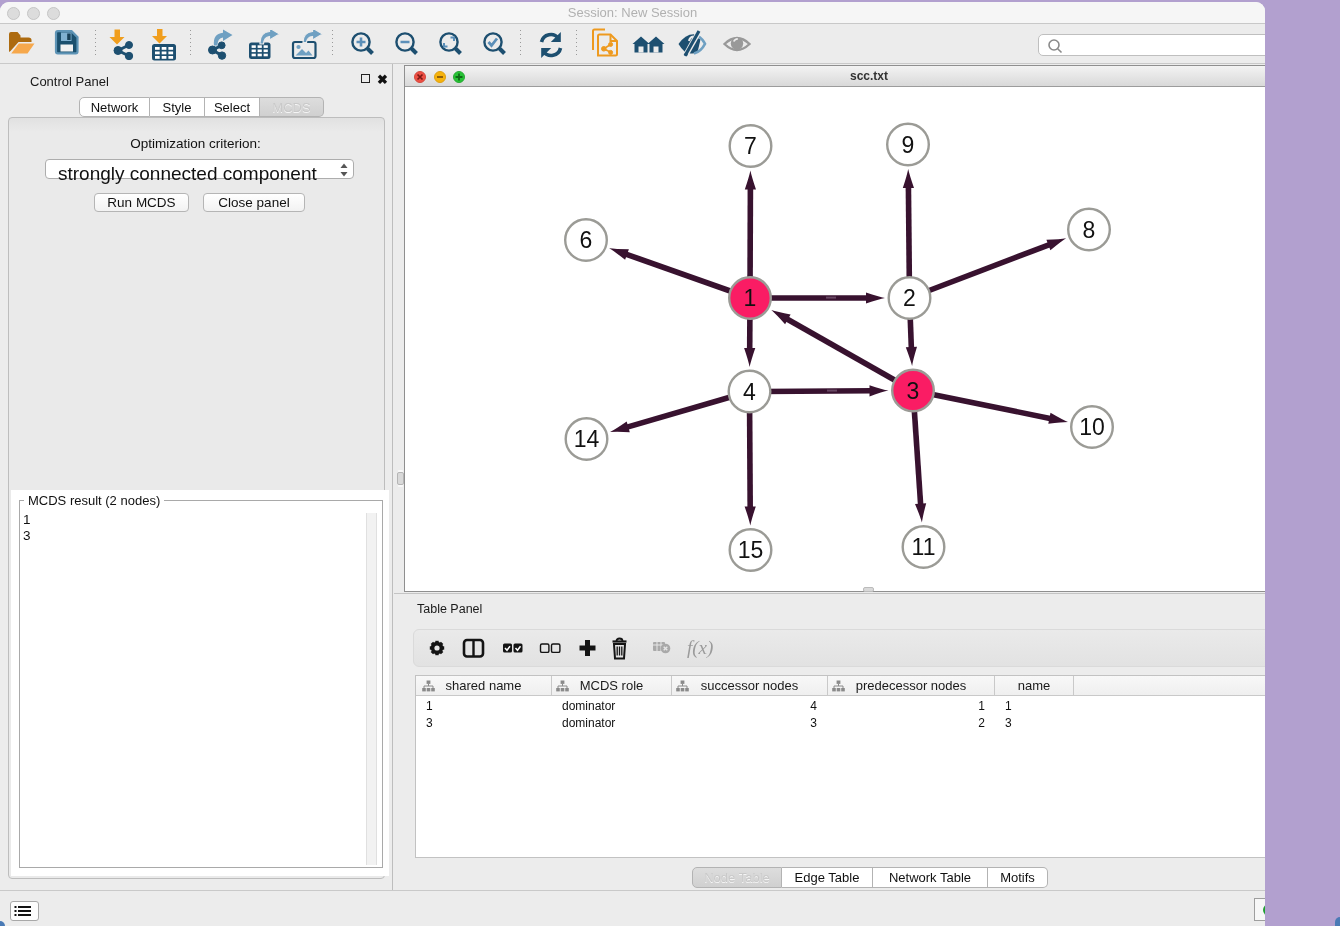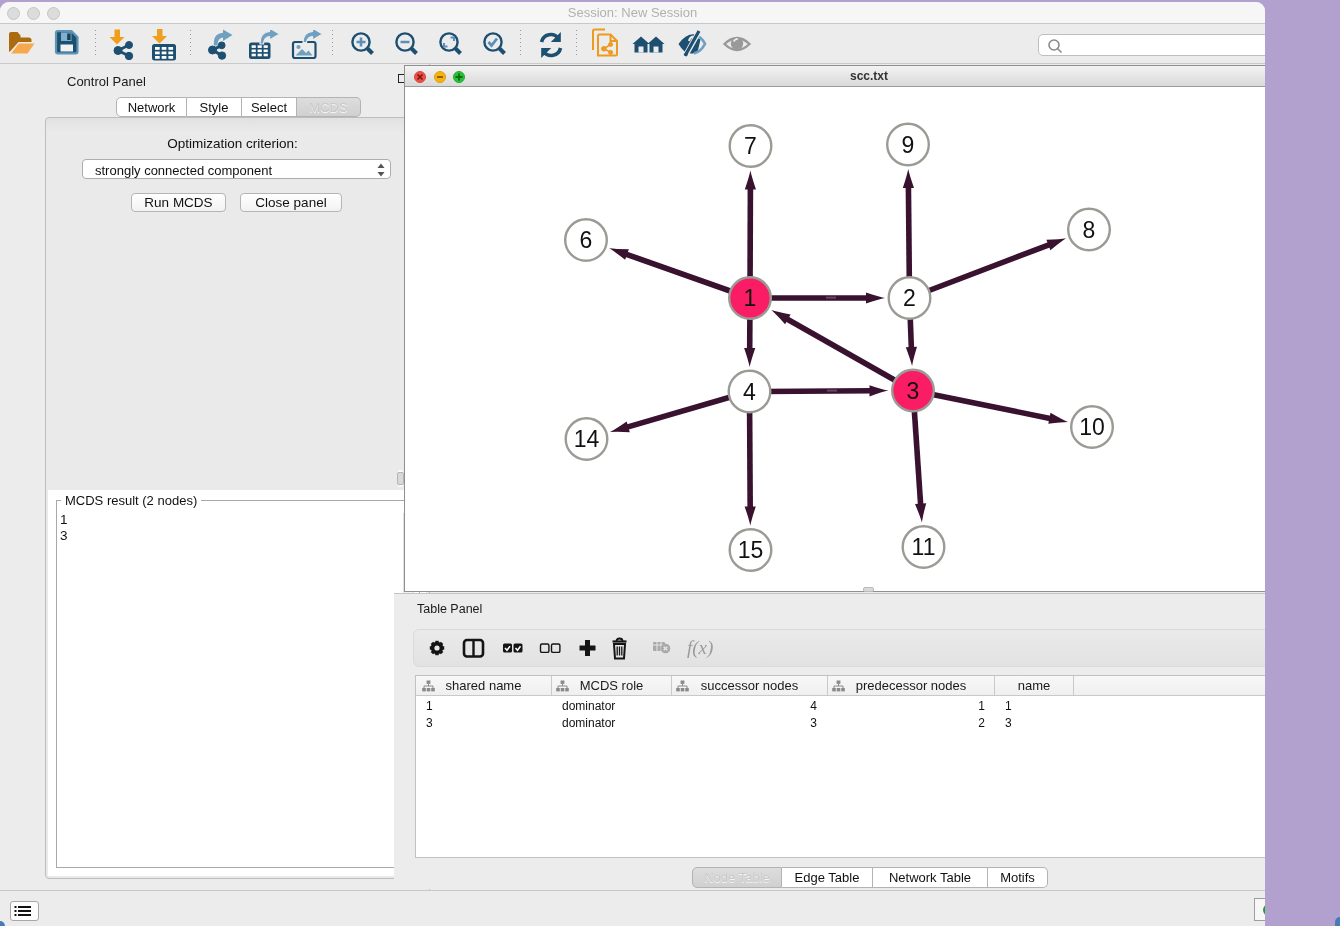--- a/index.html
+++ b/index.html
@@ -5,21 +5,21 @@
 * { margin:0; padding:0; box-sizing:border-box; }
 html,body { width:1340px; height:926px; background:#b2a0cf; font-family:"Liberation Sans", sans-serif; overflow:hidden; }
 #win { position:absolute; left:0; top:2px; width:1265px; height:924px; background:#ececec; border-radius:9px 9px 0 0; overflow:hidden; }
 #titlebar { position:absolute; left:0; top:0; width:100%; height:22px; background:#f6f6f6; border-bottom:1px solid #c8c8c8; }
 .tl { position:absolute; top:5px; width:13px; height:13px; border-radius:50%; background:#dcdcdc; border:1px solid #c5c5c5; }
 #title { position:absolute; top:0; left:0; width:100%; text-align:center; font-size:13px; line-height:22px; color:#b1b1b1; }
 #toolbar { position:absolute; left:0; top:22px; width:100%; height:40px; background:#ececec; border-bottom:1px solid #c9c9c9; }
 .tsep { position:absolute; top:6px; height:28px; width:1px; background-image:repeating-linear-gradient(#9a9a9a 0 1px, transparent 1px 4px); }
 #search { position:absolute; left:1038px; top:10px; width:289px; height:22px; background:#fff; border:1px solid #bfbfbf; border-radius:5px; }
 #main { position:absolute; left:0; top:62px; width:100%; height:826px; }
-#cpanel { position:absolute; left:0; top:0; width:393px; height:826px; background:#ececec; border-right:1px solid #bdbdbd;margin-left:37px; }
+#cpanel { position:absolute; left:0; top:0; width:393px; height:826px; background:#ececec; border-right:1px solid #bdbdbd; }
 #statusbar { position:absolute; left:0; top:888px; width:100%; height:36px; background:#ececec; border-top:1px solid #c9c9c9; }
 #netframe { position:absolute; left:404px; top:1px; width:930px; height:527px; background:#fff; border:1px solid #8f8f8f; }
 #netbar { position:absolute; left:0; top:0; width:100%; height:21px; background:linear-gradient(#f3f3f3,#d9d9d9); border-bottom:1px solid #9c9c9c; }
 #netbar .t { width:100%; text-align:center; font-size:12px; font-weight:bold; color:#333; line-height:21px; }
 .mbtn { position:absolute; top:4.5px; width:12px; height:12px; border-radius:50%; }
 .mbtn svg { display:block; }
 #tpanel { position:absolute; left:394px; top:529px; width:946px; height:296px; background:#ececec; border-top:1px solid #c4c4c4; }
 .wicon-sq { position:absolute; width:9px; height:9px; border:1.6px solid #222; }
 .wicon-x { position:absolute; font-size:13px; font-weight:bold; color:#111; line-height:10px; }
 .tab { position:absolute; top:0; height:20px; background:#fff; border:1px solid #b3b3b3; color:#111; font-size:13px; text-align:center; line-height:19px; }
@@ -214,21 +214,21 @@
       <div class="wicon-sq" style="left:361px;top:10px;"></div>
       <div class="wicon-x" style="left:377px;top:11px;">✖</div>
       <div style="position:absolute;left:8px;top:53px;width:377px;height:762px;border:1px solid #bdbdbd;border-radius:4px;background:linear-gradient(#e1e1e1,#eaeaea 14px);"></div>
       <div class="tab" style="left:79px;width:71px;top:33px;border-radius:5px 0 0 5px;">Network</div>
       <div class="tab" style="left:150px;width:55px;top:33px;border-left:none;">Style</div>
       <div class="tab" style="left:205px;width:55px;top:33px;border-left:none;">Select</div>
       <div class="tab seltab" style="left:260px;width:64px;top:33px;border-left:none;border-radius:0 5px 5px 0;">MCDS</div>
       <div style="position:absolute;left:0;top:72px;width:393px;text-align:center;font-size:13.5px;color:#111;">
         <span style="position:relative;left:-1px;">Optimization criterion:</span>
       </div>
-      <div style="position:absolute;left:45px;top:95px;width:309px;height:20px;background:#fff;border:1px solid #adadad;border-radius:4px;font-size:13px;color:#111;">
+      <div style="position:absolute;left:45px;top:95px;width:309px;height:20px;background:#fff;border:1px solid #adadad;border-radius:4px;font-size:19px;color:#111;">
         <span style="position:absolute;left:12px;top:2.5px;">strongly connected component</span>
         <svg width="12" height="18" style="position:absolute;right:3px;top:1px;">
             <polygon points="6,2.5 9.5,7 2.5,7" fill="#555"></polygon>
             <polygon points="6,15.5 9.5,11 2.5,11" fill="#555"></polygon>
           </svg>
       </div>
       <div style="position:absolute;left:94px;top:129px;width:95px;height:19px;background:linear-gradient(#ffffff,#f2f2f2);border:1px solid #b5b5b5;border-radius:4px;font-size:13.5px;color:#111;text-align:center;line-height:17px;">Run MCDS</div>
       <div style="position:absolute;left:203px;top:129px;width:102px;height:19px;background:linear-gradient(#ffffff,#f2f2f2);border:1px solid #b5b5b5;border-radius:4px;font-size:13.5px;color:#111;text-align:center;line-height:17px;">Close panel</div>
       <div style="position:absolute;left:11px;top:426px;width:378px;height:386px;background:#fff;"></div>
       <div style="position:absolute;left:19px;top:436px;width:364px;height:368px;border:1px solid #a9a9a9;background:#fff;">

